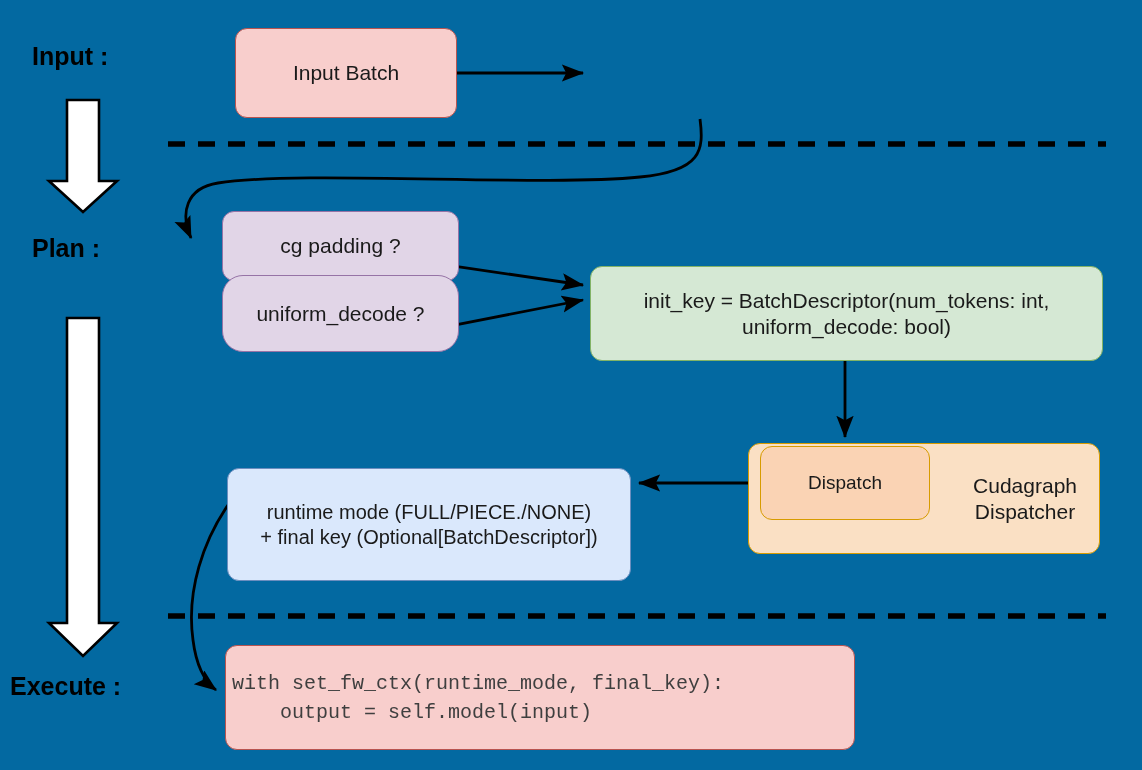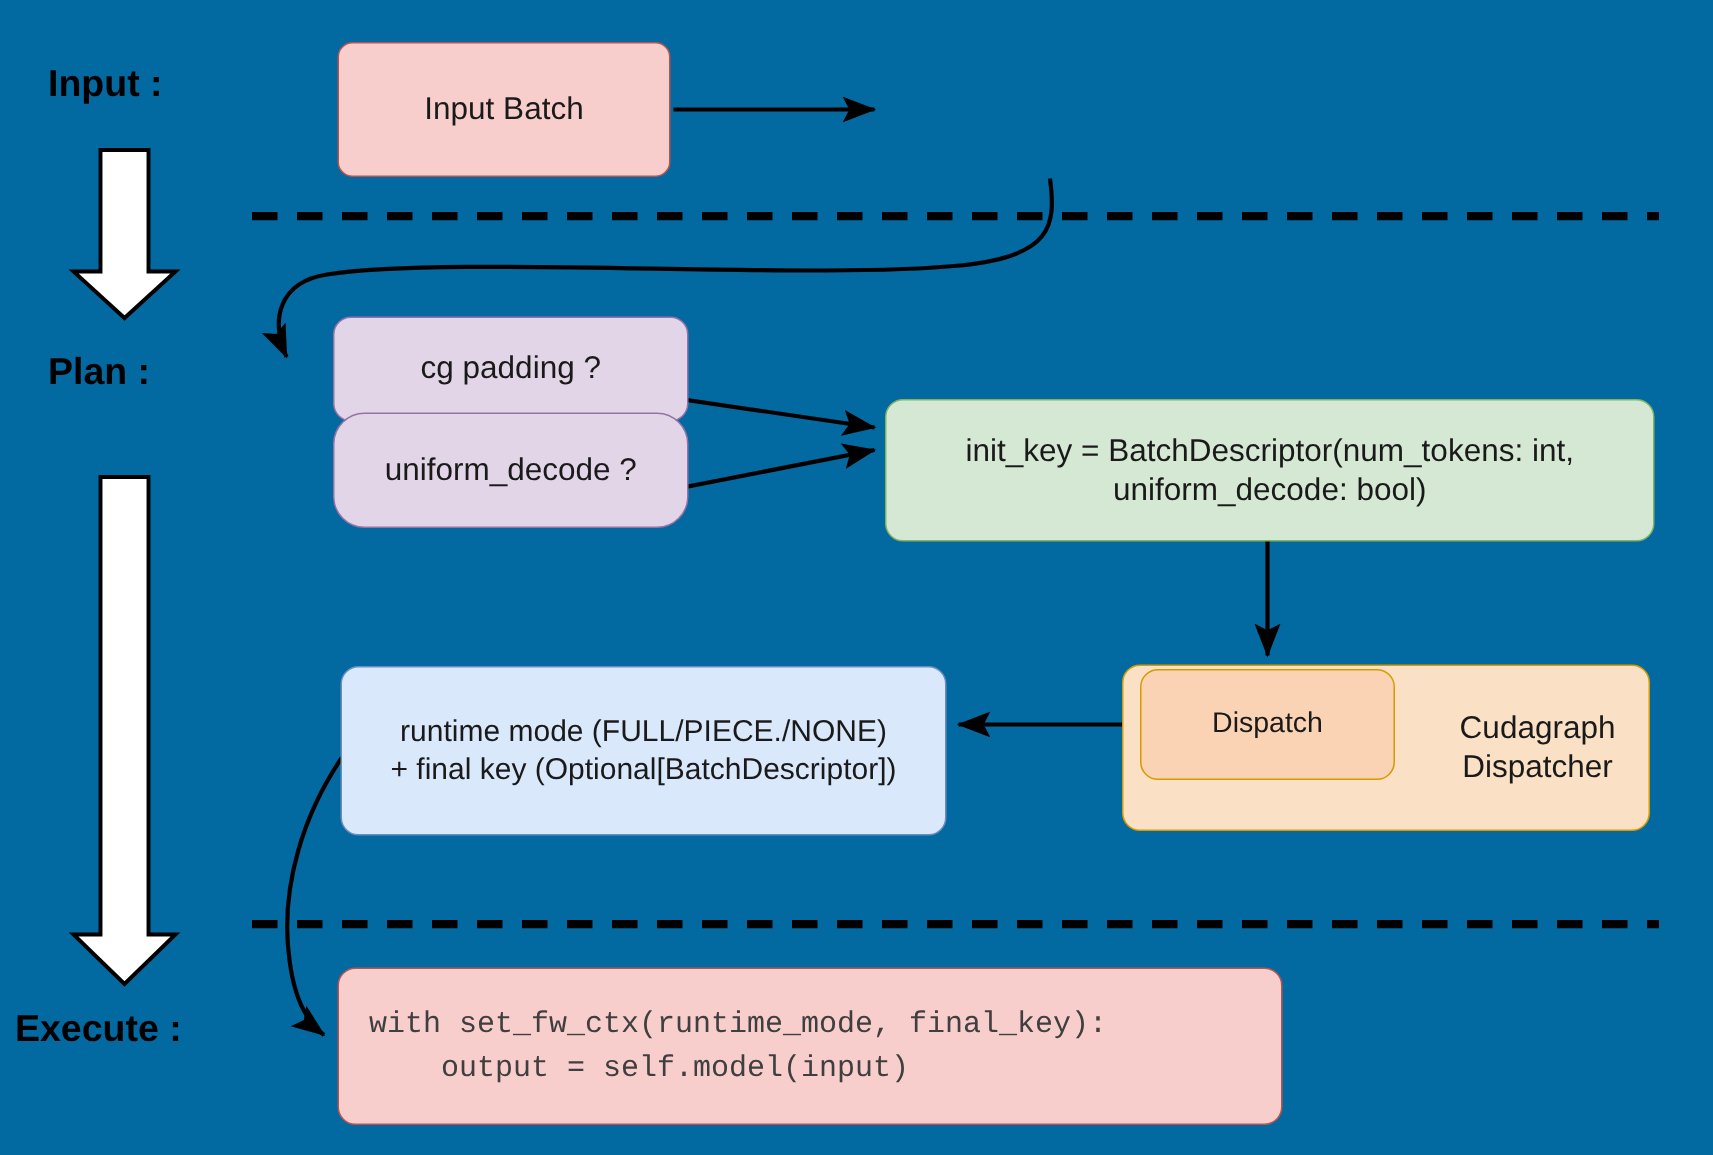--- a/index.html
+++ b/index.html
@@ -59,20 +59,21 @@
     border: 1.6px solid #9673a6;
   }
   .node-green {
     background: #d5e8d4;
     border: 1.6px solid #82b366;
     margin-top: 40px;
   }
   .node-blue {
     background: #dae8fc;
     border: 1.6px solid #6c8ebf;
+    margin-top: 24px;
   }
   .node-orange-outer {
     background: #fae0c4;
     border: 1.8px solid #d79b00;
     align-items: center;
     justify-content: flex-end;
     padding-right: 22px;
   }
   .node-orange-inner {
     background: #fad3b4;
@@ -80,21 +81,21 @@
   }
   .node-code {
     background: #f8cecc;
     border: 1.6px solid #b85450;
     font-family: "Liberation Mono", monospace;
     font-size: 20px;
     color: #3f3f3f;
     align-items: center;
     justify-content: flex-start;
     text-align: left;
-    padding-left: 20px;
+    padding-left: 6px;
     white-space: pre;
     line-height: 1.45;
   }
   .orange-stack {
     position: absolute;
   }
   .label-2line {
     white-space: pre-line;
   }
 </style>
@@ -131,21 +132,21 @@
 
     <path d="M 228,505 C 204,540 186,590 193,640 C 197,672 208,684 216,690" fill="none" stroke="#000000" stroke-width="2.8" marker-end="url(#arrowhead)"></path>
   </svg>
 
   <div class="stage-label" style="left:32px; top:42px;">Input :</div>
 
   <div class="stage-label" style="left:32px; top:234px;">Plan :</div>
 
   <div class="stage-label" style="left:10px; top:672px;">Execute :</div>
 
-  <div class="node node-pink" style="left:225px; top:28px; width:222px; height:90px;border-radius:10px;">Input Batch</div>
+  <div class="node node-pink" style="left:235px; top:28px; width:222px; height:90px;">Input Batch</div>
 
 
   <div class="node node-purple" style="left:222px; top:211px; width:237px; height:70px;">cg padding ?</div>
 
   <div class="node node-purple" style="left:222px; top:275px; width:237px; height:77px;border-radius:21px;">uniform_decode ?</div>
 
   <div class="node node-green label-2line" style="left:590px; top:226px; width:513px; height:95px;">init_key = BatchDescriptor(num_tokens: int,
 uniform_decode: bool)</div>
 
   <div class="node node-blue label-2line" style="left:227px; top:444px; width:404px; height:113px; font-size:20px;">runtime mode (FULL/PIECE./NONE)

